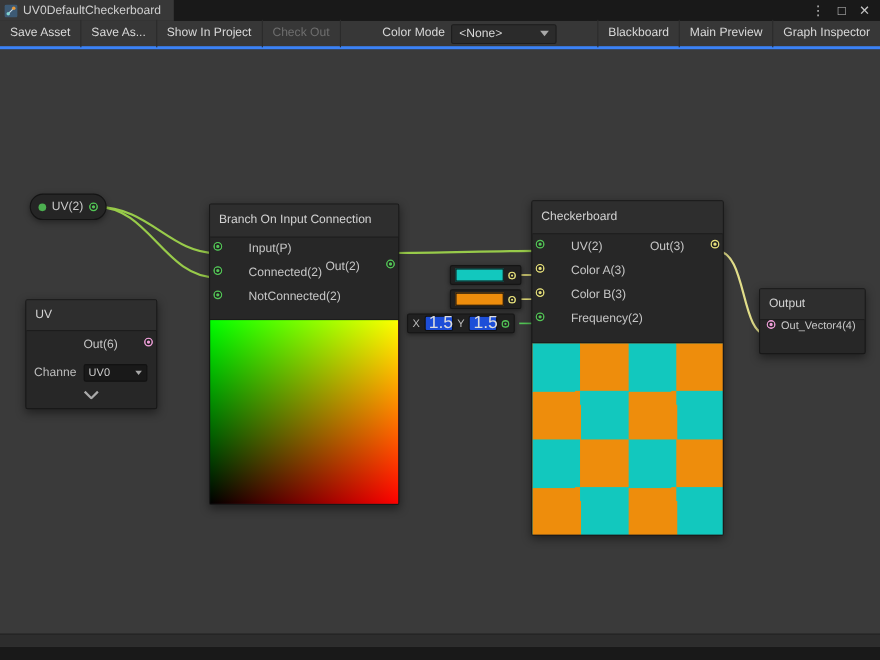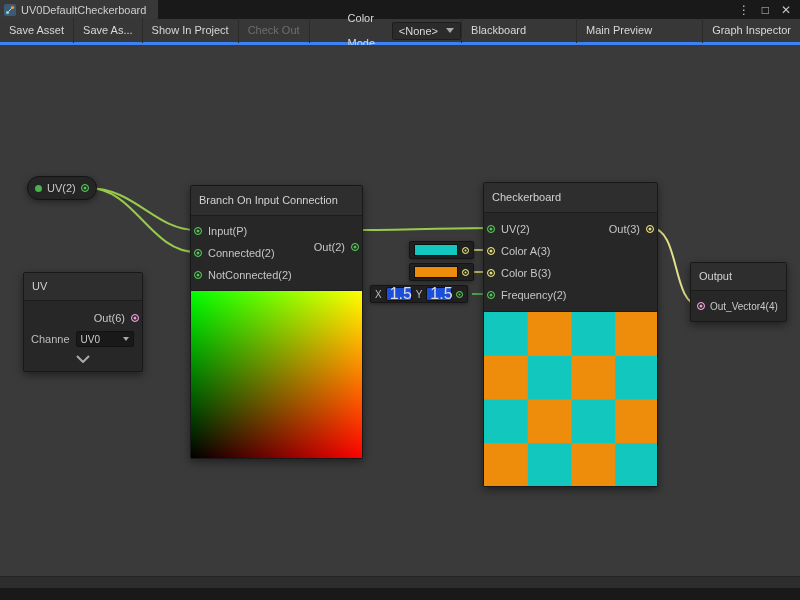--- a/index.html
+++ b/index.html
@@ -14,36 +14,36 @@
   .win-controls span { cursor:default; line-height:1; }
 
   
   .toolbar { display:flex; align-items:center; height:26px; background:#373737; border-bottom:3px solid #3b82f6; font-size:11px; color:#d8d8d8; }
   .tb-btn { padding:0 9px; line-height:25px; border-right:1px solid #2b2b2b; white-space:nowrap; }
   .tb-btn.disabled { color:#6e6e6e; }
   .tb-label { padding:0 6px; line-height:25px; margin-left:32px; }
   .tb-dropdown { align-self:center; display:flex; align-items:center; justify-content:space-between; width:96px; height:18px; background:#2b2b2b; border:1px solid #1d1d1d; border-radius:2px; padding:0 6px; }
   .caret { width:0; height:0; border-left:4px solid transparent; border-right:4px solid transparent; border-top:5px solid #a8a8a8; }
   .caret.small { border-left-width:3px; border-right-width:3px; border-top-width:4px; }
-  .tb-right { margin-left:auto; display:flex; align-items:stretch;gap:41px; }
+  .tb-right { margin-left:auto; display:flex; align-items:stretch; }
   .tb-right .tb-btn { border-right:none; border-left:1px solid #2b2b2b; }
 
   
   .graph { position:absolute; top:45px; left:0; width:800px; height:543px; background:#3a3a3a; overflow:hidden; }
   .edges { position:absolute; inset:0; }
   .edge { fill:none; stroke-width:2px; }
   .stub { fill:none; stroke-width:1.5px; }
   .status-strip { position:absolute; left:0; bottom:0; width:800px; height:12px; background:#2d2d2d; border-top:1px solid #232323; }
 
   
   .node { position:absolute; background:#272727; border:1px solid #181818; border-radius:2px; box-shadow:0 3px 9px rgba(0,0,0,.45); font-size:11px; color:#c8c8c8; }
   .node-header { height:30px; line-height:29px; padding:0 8px; background:#2e2e2e; border-bottom:1px solid #1c1c1c; color:#d2d2d2; white-space:nowrap; overflow:hidden; }
   .node-header.slim { height:28px; line-height:27px; }
   .node-body { position:relative; padding:4px 0; }
-  .row { display:flex; align-items:center; height:22px; gap:6px; padding:0 3px; color:#c6c6c6; }
+  .row { display:flex; height:22px; gap:24px; padding:0 3px; color:#c6c6c6; }
   .row.out-abs { position:absolute; top:20px; right:0; flex-direction:row-reverse; }
   .row.out-end { justify-content:flex-end; }
   .port { width:8px; height:8px; border-radius:50%; border:1px solid var(--pc,#53C556); background:#1c1c1c; flex:none; }
   .port.filled { background:var(--pc,#53C556); box-shadow:inset 0 0 0 1.5px #222; }
   .value-dot { width:7px; height:7px; border-radius:50%; flex:none; background:#4CAF50; }
 
   
   .pill { position:absolute; left:27px; top:131px; width:70px; height:24px; background:#252525; border:1px solid #141414; border-radius:12px; display:flex; align-items:center; gap:5px; padding:0 7px; font-size:11px; color:#c8c8c8; box-shadow:0 2px 6px rgba(0,0,0,.4); }
   .pill .port { margin-left:auto; }
 
@@ -63,21 +63,21 @@
   .node-checker { left:483px; top:137px; width:175px; }
   .node-checker .node-body { padding:5px 0; }
   .node-checker .row.out-abs { top:5px; }
   .checker-preview { width:100%; height:175px; border-top:1px solid #1c1c1c;
     background:repeating-conic-gradient(var(--cb,#EE8D0C) 0% 25%, var(--ca,#12C8BE) 25% 50%);
     background-size:87.5px 87.5px; }
 
   
   .node-output { left:690px; top:217px; width:97px; }
   .node-output .node-header { height:28px; line-height:27px; }
-  .node-output .out-row { display:flex; align-items:center; gap:5px; height:30px; padding:0 6px; font-size:10px; }
+  .node-output .out-row { display:flex; align-items:flex-start; gap:5px; height:30px; padding:0 6px; font-size:10px; }
 
   
   .port-widget { position:absolute; display:flex; align-items:center; gap:4px; background:#202020; border:1px solid #151515; border-radius:2px; padding:2px 4px; height:18px; box-shadow:0 1px 4px rgba(0,0,0,.4); }
   .swatch { width:44px; height:12px; border:1px solid #101010; }
   .mini-label { font-size:10px; color:#bbbbbb; }
   .mini-box { background:#1d4ed8; border:1px solid #101010; width:26px; height:14px; line-height:12px; padding:0 3px; font-size:16px; color:#dddddd; border-radius:2px; }
   .widget-port { width:7px; height:7px; border-radius:50%; border:1px solid var(--pc,#53C556); background:var(--pc,#53C556); box-shadow:inset 0 0 0 1.5px #222; flex:none; }
 </style>
 </head>
 <body>

